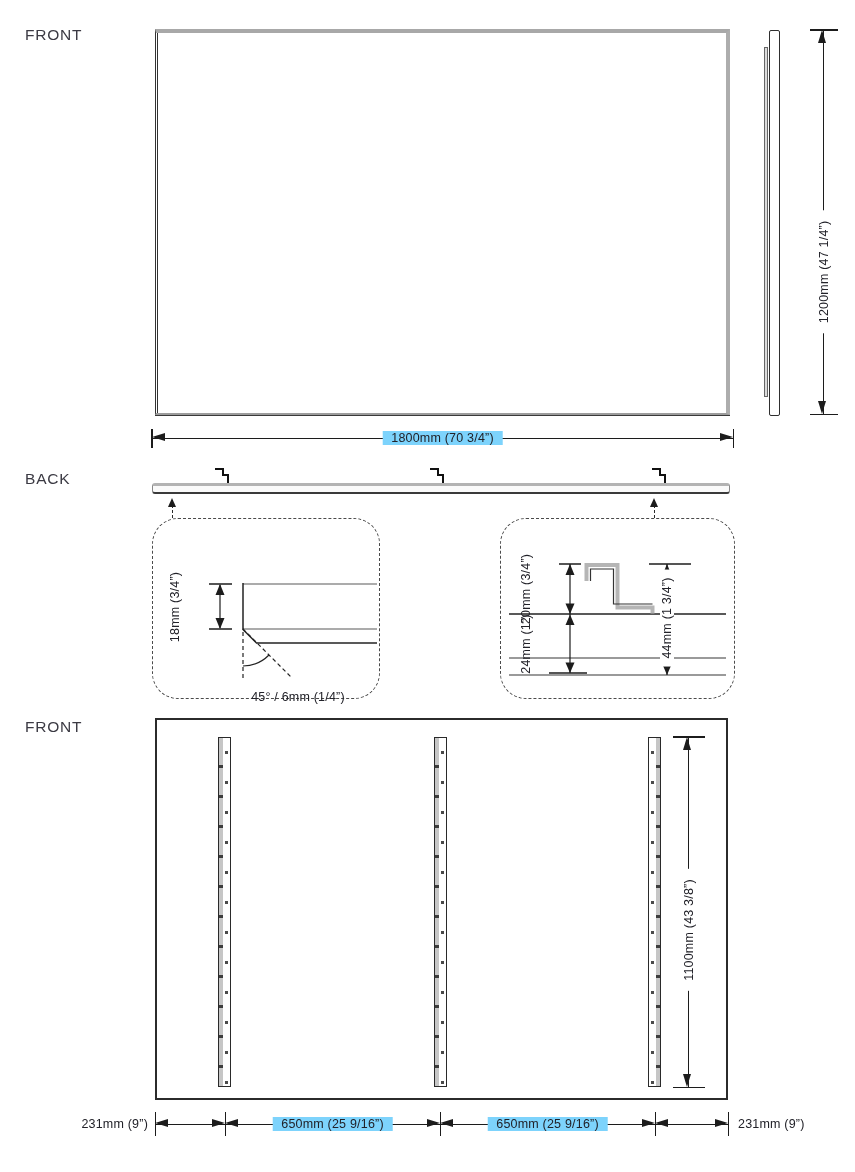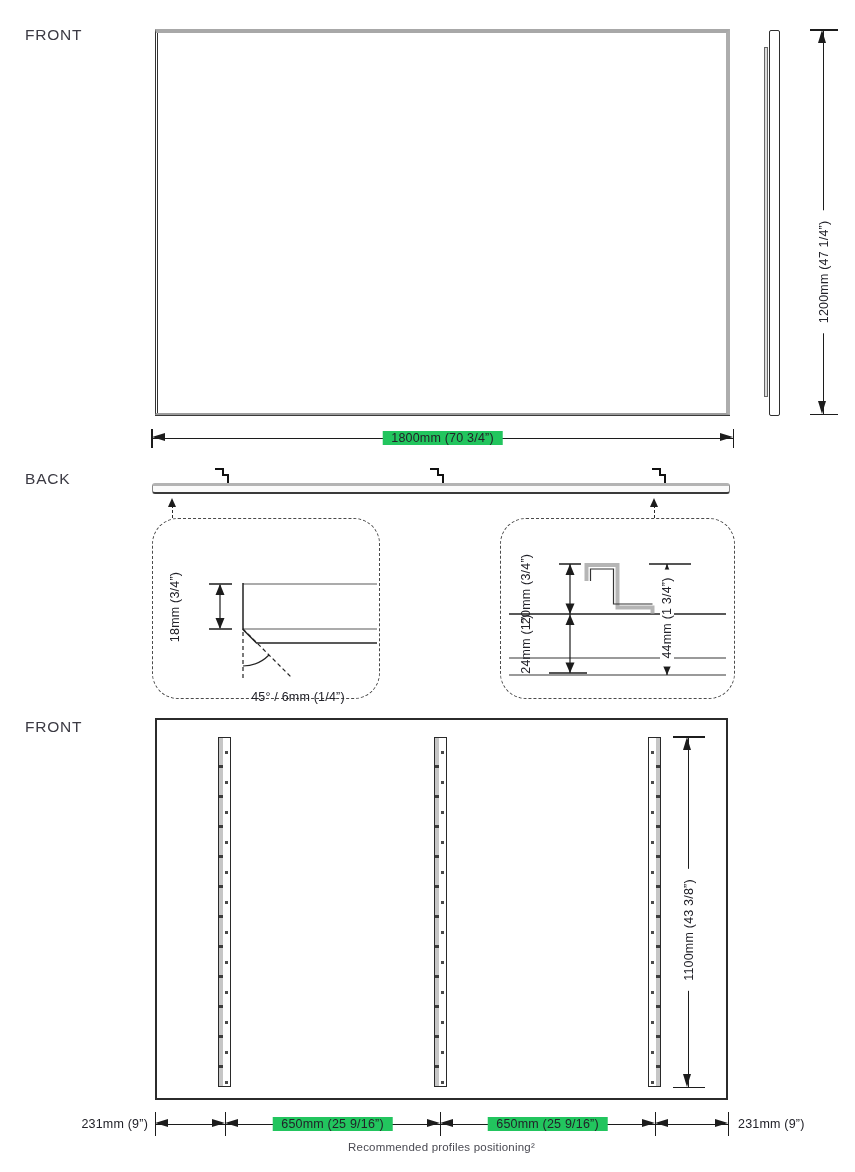--- a/index.html
+++ b/index.html
@@ -11,21 +11,21 @@
     position:absolute;font-size:15.5px;font-weight:500;letter-spacing:.8px;color:#3b3a43;
   }
   .dimtext{font-size:12.5px;letter-spacing:.2px;color:#222229;white-space:nowrap;}
 
   
   .hdim{position:absolute;height:0;border-top:1.5px solid #1c1c1c;}
   .hdim .tick{position:absolute;width:1.5px;height:19px;top:-10px;background:#1c1c1c;}
   .hdim .tick.t-l{left:-1px}.hdim .tick.t-r{right:-1px}
   .hdim .hlabel{
     position:absolute;left:50%;top:-1px;transform:translate(-50%,-50%);
-    background:#22c55e;padding:0 9px;
+    background:#7dd3fc;padding:0 9px;
   }
   .ah{position:absolute;width:0;height:0;border-style:solid;}
   .ah.a-left {left:0;  top:-6px;border-width:4.5px 13px 4.5px 0;border-color:transparent #1c1c1c transparent transparent;}
   .ah.a-right{right:0; top:-6px;border-width:4.5px 0 4.5px 13px;border-color:transparent transparent transparent #1c1c1c;}
 
   
   .vdim{position:absolute;width:0;border-left:1.5px solid #1c1c1c;}
   .vdim .tick{position:absolute;height:1.5px;background:#1c1c1c;}
   .vdim .tick.t-t{top:-1px}.vdim .tick.t-b{bottom:-1px}
   .vdim .ah.a-up  {top:0;   left:-6px;border-width:0 4.5px 13px 4.5px;border-color:transparent transparent #1c1c1c transparent;}
@@ -217,15 +217,14 @@
     <span class="hlabel dimtext">650mm (25 9/16”)</span>
   </div>
   <div class="hdim" style="left:655px;top:1124px;width:73px;">
     <span class="ah a-left"></span>
     <span class="ah a-right"></span>
   </div>
 
   <div class="side-num dimtext" id="label-231-left">231mm (9”)</div>
   <div class="side-num dimtext" id="label-231-right">231mm (9”)</div>
 
-  <div id="footnote">Recommended profiles positioning²</div>
 
 </div>
 
 </body></html>

